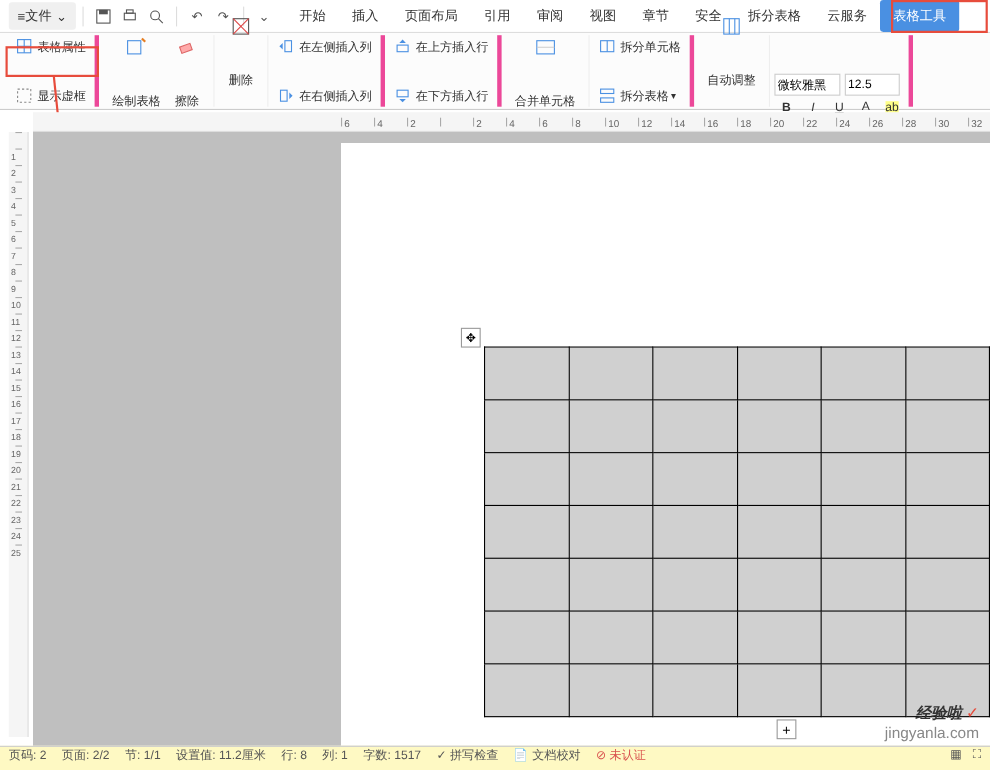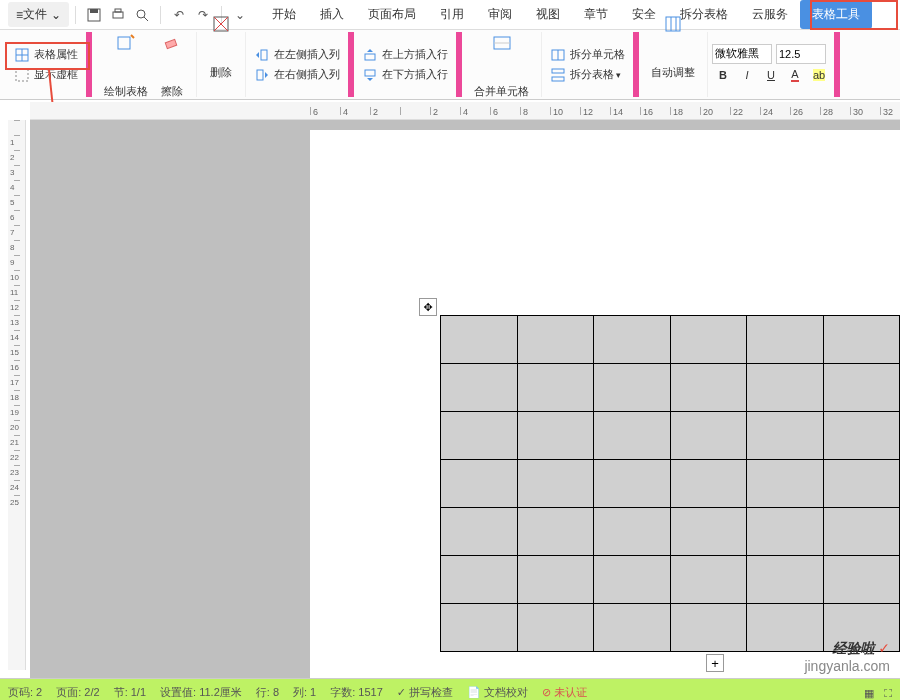--- a/index.html
+++ b/index.html
@@ -8,21 +8,21 @@
     .menubar { height: 30px; background: #fff; border-bottom: 1px solid #ddd; display: flex; align-items: center; font-size: 12px; color: #333; }
     .menubar-left { display: flex; align-items: center; padding: 0 8px; }
     .file-menu { display: flex; align-items: center; padding: 4px 8px; background: #f0f0f0; border-radius: 3px; }
     .menu-icon { width: 18px; height: 18px; margin: 0 3px; display: inline-flex; align-items: center; justify-content: center; color: #555; }
     .divider { width: 1px; height: 18px; background: #ddd; margin: 0 6px; }
     .tabs { display: flex; align-items: center; flex: 1; }
     .tab { padding: 6px 12px; cursor: pointer; color: #333; }
     .tab-active { background: #4a90e2; color: #fff; border-radius: 3px; }
     
     .ribbon { height: 70px; background: #fcfcfc; border-bottom: 1px solid #ccc; display: flex; align-items: stretch; font-size: 11px; color: #333; padding: 2px 6px; }
-    .ribbon-group { display: flex; flex-direction: column; justify-content: center; padding: 0 4px; border-right: 6px solid #ec4899; }
+    .ribbon-group { display: flex; flex-direction: column; justify-content: space-between; padding: 0 4px; border-right: 4px solid #ec4899; }
     .ribbon-group-h { display: flex; align-items: center; padding: 0 6px; border-right: 1px solid #eee; }
     .ribbon-btn { display: flex; align-items: center; padding: 2px 4px; cursor: pointer; white-space: nowrap; }
     .ribbon-btn-v { display: flex; flex-direction: column; align-items: center; padding: 4px 6px; cursor: pointer; gap: 27px; }
     .ribbon-icon { width: 16px; height: 16px; margin-right: 4px; display: inline-flex; align-items: center; justify-content: center; }
     .ribbon-icon-lg { width: 24px; height: 24px; margin-bottom: 2px; display: inline-flex; align-items: center; justify-content: center; }
     .font-select { width: 60px; height: 20px; border: 1px solid #ccc; font-size: 11px; padding: 0 2px; }
     .size-select { width: 50px; height: 20px; border: 1px solid #ccc; font-size: 11px; padding: 0 2px; }
     .fmt-row { display: flex; gap: 6px; padding: 2px; }
     .fmt-btn { width: 18px; height: 18px; display: inline-flex; align-items: center; justify-content: center; cursor: pointer; }
     
@@ -39,21 +39,21 @@
     .vtick { height: 15px; border-top: 1px solid #aaa; width: 6px; margin-left: 6px; position: relative; }
     .vtick span { position: absolute; left: -4px; top: 2px; font-size: 8px; }
     
     .doc-area { position: absolute; top: 120px; left: 30px; right: 0; bottom: 22px; background: #bfbfbf; overflow: hidden; }
     .page { position: absolute; top: 10px; left: 280px; width: 700px; height: 600px; background: #fff; }
     .move-handle { position: absolute; top: 178px; left: 389px; width: 18px; height: 18px; border: 1px solid #999; background: #fff; display: flex; align-items: center; justify-content: center; font-size: 11px; cursor: move; }
     .add-handle { position: absolute; top: 534px; left: 676px; width: 18px; height: 18px; border: 1px solid #999; background: #fff; display: flex; align-items: center; justify-content: center; font-size: 13px; cursor: pointer; }
     .doc-table { position: absolute; top: 195px; left: 410px; border-collapse: collapse; }
     .doc-table td { border: 1px solid #000; width: 93px; height: 48px; background: #d0d0d0; }
     
-    .statusbar { position: absolute; bottom: 0; left: 0; right: 0; height: 22px; background: #bef264; border-top: 1px solid #ccc; display: flex; align-items: flex-end; font-size: 11px; color: #555; padding: 0 8px; gap: 14px; }
+    .statusbar { position: absolute; bottom: 0; left: 0; right: 0; height: 22px; background: #fef9c3; border-top: 1px solid #ccc; display: flex; align-items: flex-start; font-size: 11px; color: #555; padding: 0 8px; gap: 14px; }
     .status-item { white-space: nowrap; }
     .status-right { margin-left: auto; display: flex; gap: 10px; align-items: center; }
     .unverified { color: #d9534f; }
     
     .watermark { position: absolute; bottom: 26px; right: 10px; font-size: 14px; color: #333; text-align: right; }
     .watermark .red { color: #e74c3c; }
     .watermark .site { font-size: 14px; color: #888; }
     
     svg { display: block; }
   </style>
@@ -239,21 +239,21 @@
             <rect x="3" y="3" width="14" height="14" fill="none" stroke="#4a90e2"></rect>
             <line x1="8" y1="3" x2="8" y2="17" stroke="#4a90e2"></line>
             <line x1="13" y1="3" x2="13" y2="17" stroke="#4a90e2"></line>
           </svg>
         </span>
       <span>自动调整</span>
       <span style="font-size:9px;">▾</span>
     </div>
   </div>
   <div class="ribbon-group">
-    <div style="display:flex;gap:4px;">
+    <div style="display:flex;gap:4px;margin-top:35px;">
       <input class="font-select" value="微软雅黑" style="">
       <input class="size-select" value="12.5" style="">
     </div>
     <div class="fmt-row">
       <span class="fmt-btn" style="font-weight:bold;">B</span>
       <span class="fmt-btn" style="font-style:italic;">I</span>
       <span class="fmt-btn" style="text-decoration:underline;">U</span>
       <span class="fmt-btn">
           <span style="border-bottom:2px solid #d44;">A</span>
         </span>

